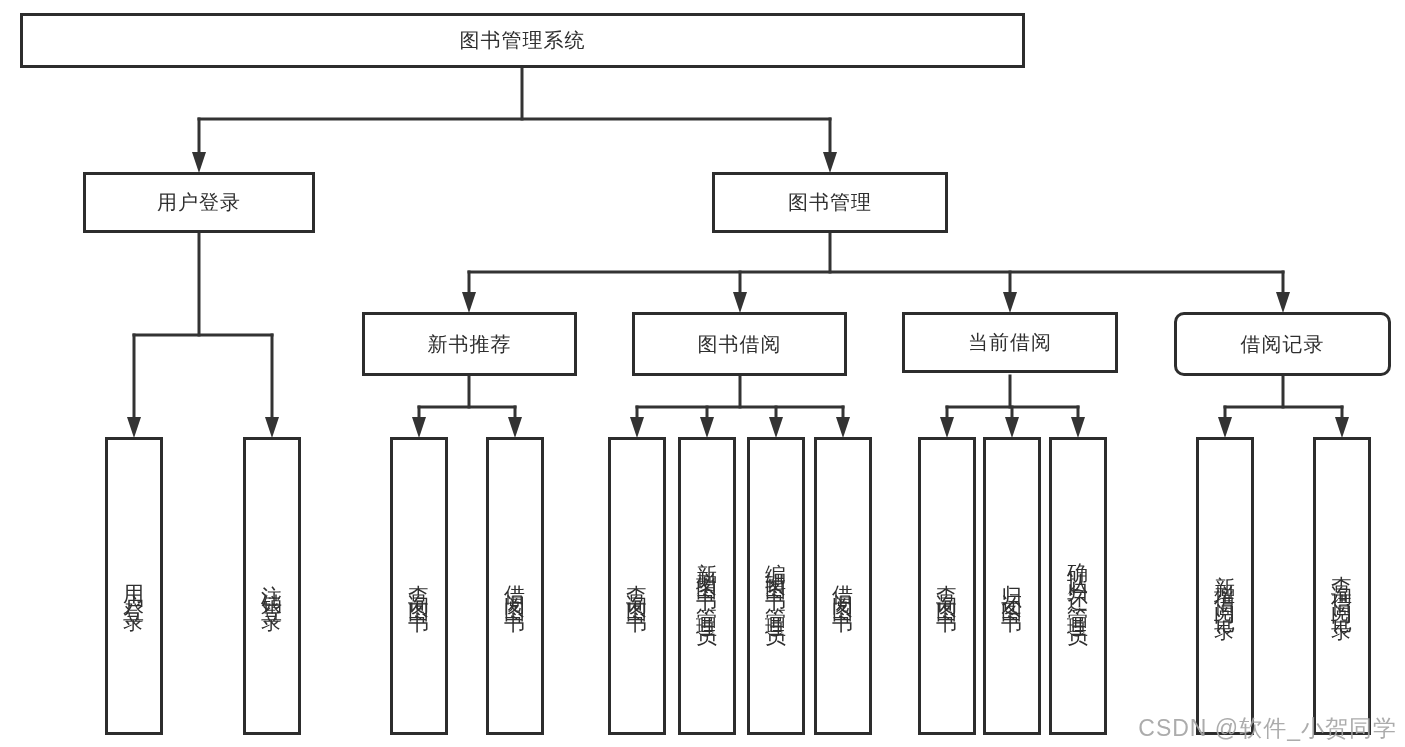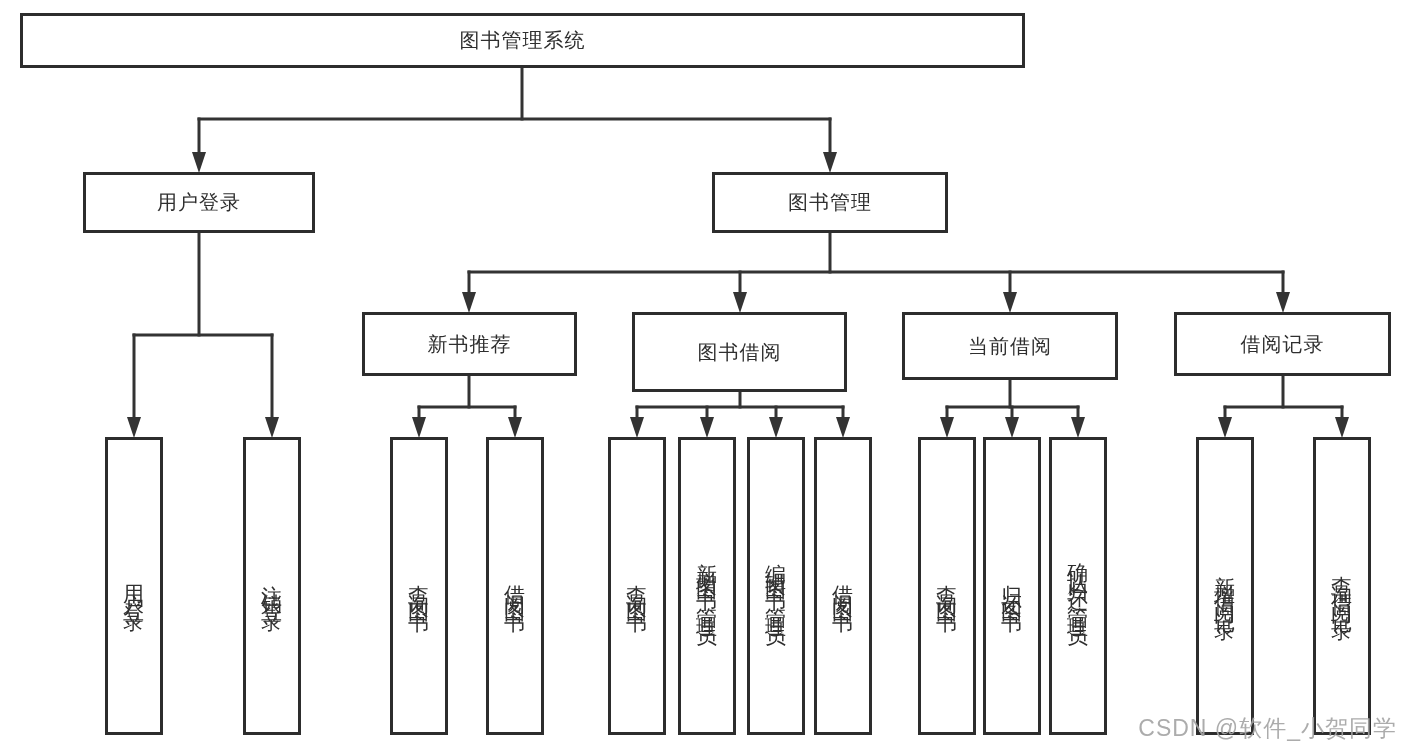--- a/index.html
+++ b/index.html
@@ -132,23 +132,23 @@
       <polygon points="1342,438 1335,417 1349,417"></polygon>
     </g>
   </svg>
 
   <div class="node hbox" style="left:20px; top:13px; width:1005px; height:55px;">图书管理系统</div>
 
   <div class="node hbox" style="left:83px; top:172px; width:232px; height:61px;">用户登录</div>
   <div class="node hbox" style="left:362px; top:312px; width:215px; height:64px;">新书推荐</div>
 
   <div class="node hbox" style="left:712px; top:172px; width:236px; height:61px;">图书管理</div>
-  <div class="node hbox" style="left:632px; top:312px; width:215px; height:80px;">图书借阅</div>
-  <div class="node hbox" style="left:902px; top:312px; width:216px; height:68px;">当前借阅</div>
-  <div class="node hbox" style="left:1174px; top:312px; width:217px; height:64px;">借阅记录</div>
+  <div class="node hbox" style="left:632px; top:312px; width:215px; height:64px;">图书借阅</div>
+  <div class="node hbox" style="left:902px; top:312px; width:216px; height:61px;">当前借阅</div>
+  <div class="node hbox" style="left:1174px; top:312px; width:217px; height:64px;border-radius:10px;">借阅记录</div>
 
   <div class="node vbox" style="left:105px;">用户登录</div>
   <div class="node vbox" style="left:243px;">注销登录</div>
 
   <div class="node vbox" style="left:390px;">查询图书</div>
   <div class="node vbox" style="left:486px;">借阅图书</div>
 
   <div class="node vbox" style="left:608px;">查询图书</div>
   <div class="node vbox" style="left:678px;">新增图书（管理员）</div>
   <div class="node vbox" style="left:747px;">编辑图书（管理员）</div>

